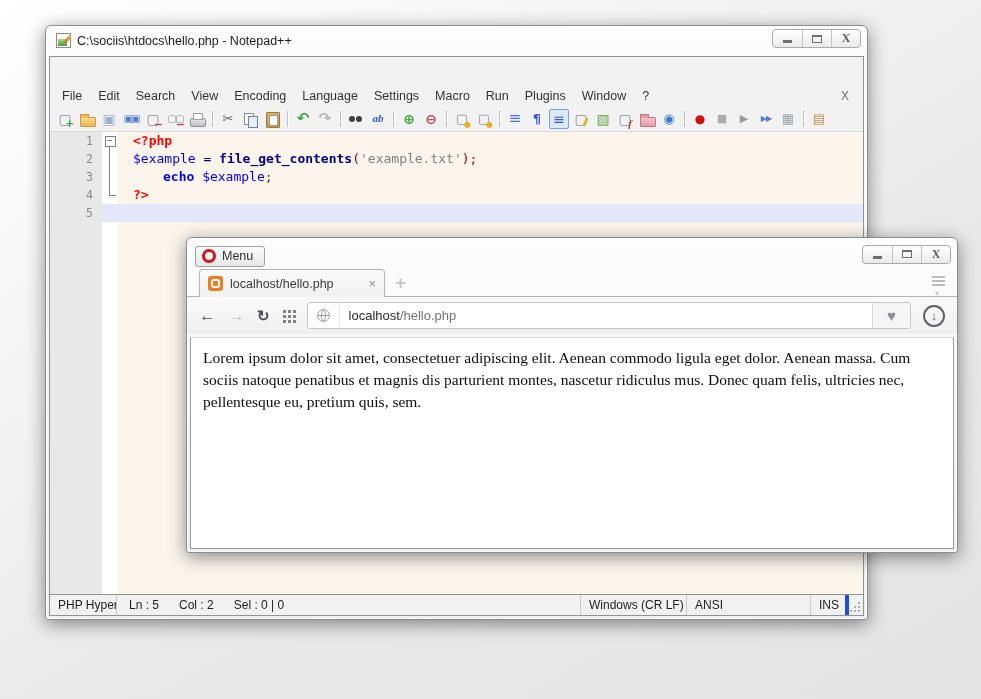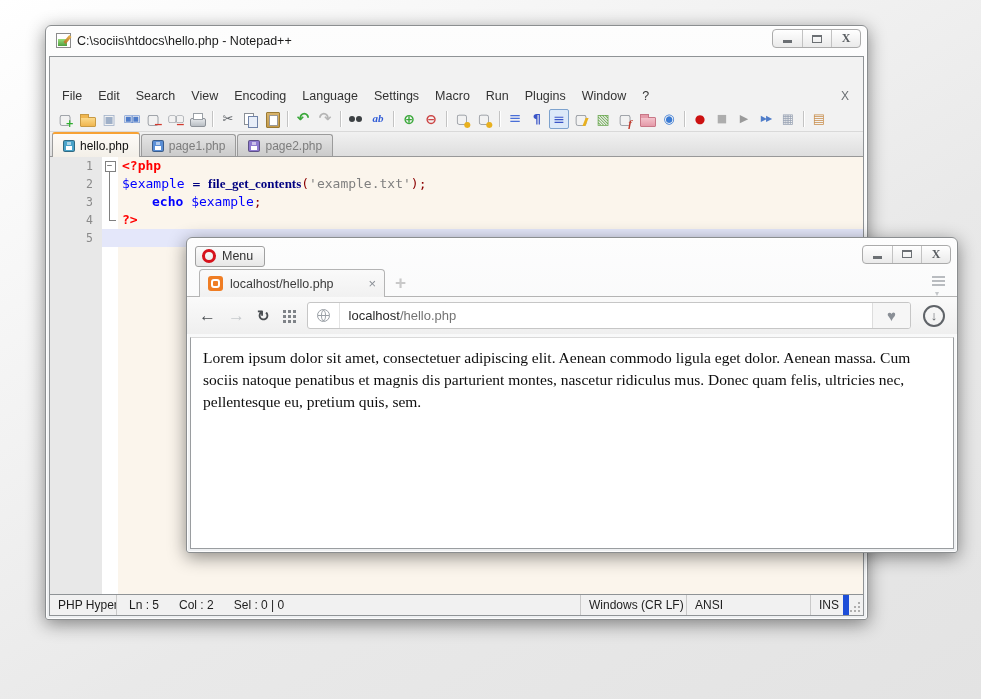--- a/index.html
+++ b/index.html
@@ -97,38 +97,38 @@
     background:linear-gradient(90deg,#e8e8e8 0,#e8e8e8 52px,#ffffff 52px,#ffffff 68px,#fbf5ec 68px); border-bottom:1px solid #8f9396; }
   .cline { display:flex; height:18px; line-height:18px; }
   .cline.cur { background:linear-gradient(90deg,transparent 0,transparent 52px,#e4e7fa 52px); }
   .lnum { width:52px; padding-right:9px; text-align:right; color:#8a8a8a; font-size:11.5px; flex:none; }
   .fold { width:16px; flex:none; position:relative; }
   .f-start::before { content:""; position:absolute; left:3px; top:4px; width:9px; height:9px; border:1px solid #808080; background:#fff; }
   .f-start::after { content:"−"; position:absolute; left:3px; top:4px; width:9px; height:9px; font-size:9px; line-height:9px; text-align:center; color:#555; }
   .f-start { background:linear-gradient(#808080,#808080) 7px 15px / 1px calc(100% - 15px) no-repeat; }
   .f-mid { background:linear-gradient(#808080,#808080) 7px 0 / 1px 100% no-repeat; }
   .f-end { background:linear-gradient(#808080,#808080) 7px 0 / 1px 10px no-repeat, linear-gradient(#808080,#808080) 7px 9px / 7px 1px no-repeat; }
-  .ctext { padding-left:4px; white-space:pre; }
+  .ctext { padding-left:15px; white-space:pre; }
   .tk-tag { color:#ff0000; font-weight:bold; }
   .tk-var { color:#0000ff; }
   .tk-op  { color:#000080; }
-  .tk-func{ color:#000080; font-weight:bold;font-family:Liberation Serif, serif; }
+  .tk-func{ color:#000080; font-weight:bold; }
   .tk-punc{ color:#8b0000; }
   .tk-str { color:#808080; }
   .tk-kw  { color:#0000ff; font-weight:bold;margin-left:30px; }
   .tk-pl  { color:#000; }
 
   .statusbar { height:20px; display:flex; align-items:stretch; background:#f1f1f1; font-size:12px; color:#1d1d1d; }
   .sb-cell { display:flex; align-items:center; gap:20px; padding:0 8px; border-right:1px solid #c9c9c9; white-space:nowrap; overflow:hidden; }
   .sb-doctype { width:67px; flex:none; }
   .sb-dims { width:206px; flex:none; }
   .sb-caret { flex:1; padding-left:12px; }
   .sb-eol { width:106px; flex:none; }
   .sb-enc { width:124px; flex:none; }
-  .sb-ins { width:38px; flex:none; border-right:6px solid #1d4ed8; }
+  .sb-ins { width:38px; flex:none; border-right:4px solid #1d4ed8; }
   .grip { width:14px; position:relative; }
   .grip::before { content:""; position:absolute; right:3px; bottom:3px; width:2px; height:2px; background:#aeaeae; box-shadow:-4px 4px 0 #aeaeae, 0 4px 0 #aeaeae, -8px 8px 0 #aeaeae, -4px 8px 0 #aeaeae, 0 8px 0 #aeaeae; bottom:11px; }
 
   
   .op { left:186px; top:237px; width:772px; height:316px; z-index:5; }
   .op-top { height:28px; display:flex; align-items:center; padding:8px 6px 0 8px; }
   .op-menu { display:flex; align-items:center; gap:6px; height:21px; padding:0 11px 0 6px; border:1px solid #a0a0a0; border-radius:3px; background:linear-gradient(#fcfcfc,#e7e7e7); font-family:"Liberation Sans",sans-serif; font-size:12.5px; color:#333; cursor:default; }
   .op-logo { width:14px; height:14px; border:3.5px solid #d6121c; border-radius:50%; }
   .op-tabbar { height:30px; display:flex; align-items:flex-end; padding:0 10px 0 12px; }
   .op-tab { display:flex; align-items:center; gap:7px; width:186px; height:28px; padding:0 8px; background:linear-gradient(#fafafa,#f1f1f1); border:1px solid #b4b4b4; border-bottom:none; border-radius:4px 4px 0 0; position:relative; z-index:2; margin-bottom:-1px; }
@@ -234,34 +234,20 @@
           <span class="tbi" data-name="document-monitor-icon"></span>
           <i class="tb-sep" data-name="toolbar-separator"></i>
           <span class="tbi" data-name="macro-record-icon"></span>
           <span class="tbi" data-name="macro-stop-icon"></span>
           <span class="tbi" data-name="macro-play-icon"></span>
           <span class="tbi" data-name="macro-run-multiple-icon"></span>
           <span class="tbi" data-name="macro-save-icon"></span>
           <i class="tb-sep" data-name="toolbar-separator"></i>
           <span class="tbi" data-name="plugin-doc-icon"></span>
         </div>
-      <div class="tabbar" id="np-tabs" data-name="notepad-tabbar">
-          <div class="ntab active" data-name="editor-tab-hello-php">
-            <span class="floppy" data-name="saved-file-icon" style="background: rgb(74, 163, 201);"></span>
-            <span data-name="tab-label">hello.php</span>
-          </div>
-          <div class="ntab" data-name="editor-tab-page1-php">
-            <span class="floppy" data-name="saved-file-icon" style="background: rgb(91, 143, 214);"></span>
-            <span data-name="tab-label">page1.php</span>
-          </div>
-          <div class="ntab" data-name="editor-tab-page2-php">
-            <span class="floppy" data-name="saved-file-icon" style="background: rgb(143, 123, 208);"></span>
-            <span data-name="tab-label">page2.php</span>
-          </div>
-        </div>
       <div class="editor" id="np-code" data-name="editor-area">
           <div class="cline" data-name="code-line-1">
             <span class="lnum" data-name="line-number">1</span>
             <span class="fold f-start" data-name="fold-margin"></span>
             <span class="ctext" data-name="code-text"><span class="tk-tag">&lt;?php</span></span>
           </div>
           <div class="cline" data-name="code-line-2">
             <span class="lnum" data-name="line-number">2</span>
             <span class="fold f-mid" data-name="fold-margin"></span>
             <span class="ctext" data-name="code-text"><span class="tk-var">$example</span><span class="tk-pl"> </span><span class="tk-op">=</span><span class="tk-pl"> </span><span class="tk-func">file_get_contents</span><span class="tk-punc">(</span><span class="tk-str">'example.txt'</span><span class="tk-punc">);</span></span>

